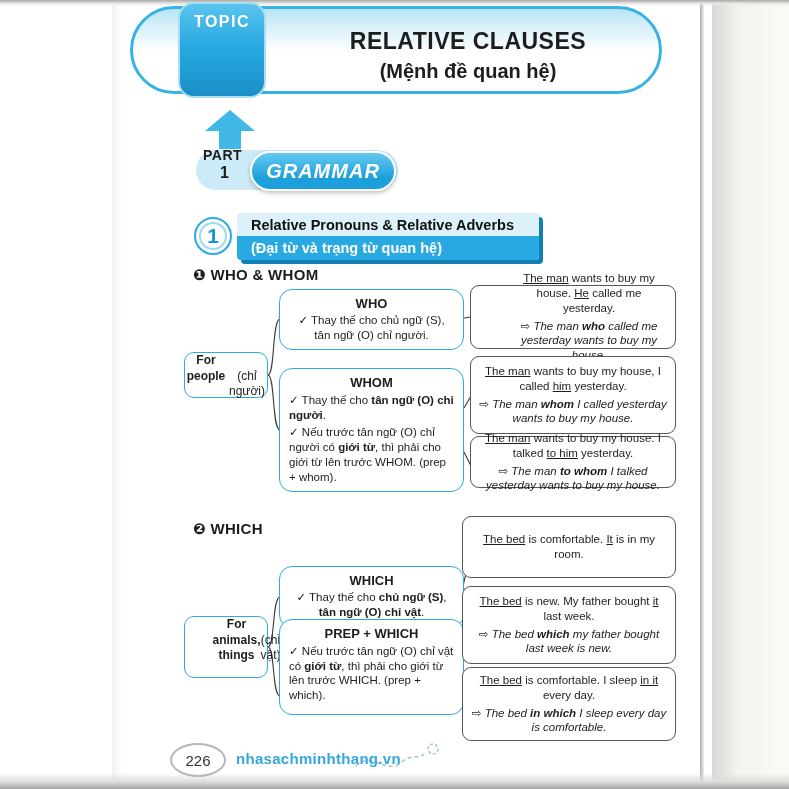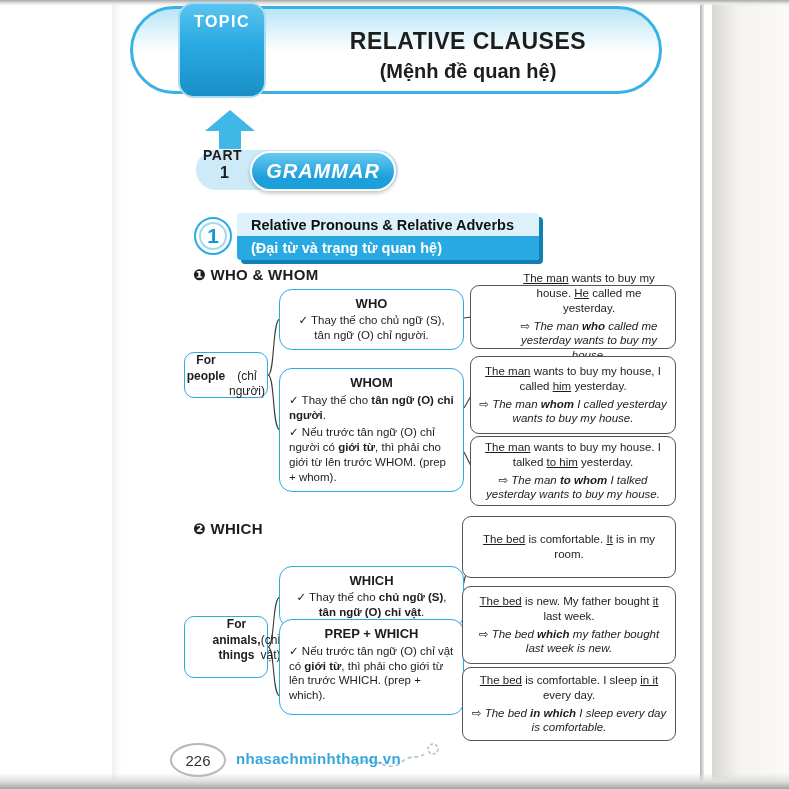--- a/index.html
+++ b/index.html
@@ -128,21 +128,21 @@
   </div>
 
   <div class="abs exbox" style="left:470px;top:285px;width:206px;height:64px;padding-left:40px;">
     <div class="exsource"><u>The man</u> wants to buy my house. <u>He</u> called me yesterday.</div>
     <div class="exresult">⇨ The man <b>who</b> called me yesterday wants to buy my house.</div>
   </div>
   <div class="abs exbox" style="left:470px;top:356px;width:206px;height:78px;">
     <div class="exsource"><u>The man</u> wants to buy my house, I called <u>him</u> yesterday.</div>
     <div class="exresult">⇨ The man <b>whom</b> I called yesterday wants to buy my house.</div>
   </div>
-  <div class="abs exbox" style="left:470px;top:436px;width:206px;height:70px;">
+  <div class="abs exbox" style="left:470px;top:436px;width:206px;height:52px;">
     <div class="exsource"><u>The man</u> wants to buy my house. I talked <u>to him</u> yesterday.</div>
     <div class="exresult">⇨ The man <b>to whom</b> I talked yesterday wants to buy my house.</div>
   </div>
 
   <div class="abs bluebox sidebox" style="left:184px;top:616px;width:84px;height:62px;padding-left:41px;"><b>For animals,<br>things</b><br>(chỉ vật)</div>
 
   <div class="abs bluebox" style="left:279px;top:566px;width:185px;height:62px;">
     <div class="boxtitle">WHICH</div>
     <div class="bullet center">✓ Thay thế cho <b>chủ ngữ (S)</b>,<br><b>tân ngữ (O) chỉ vật</b>.</div>
   </div>

